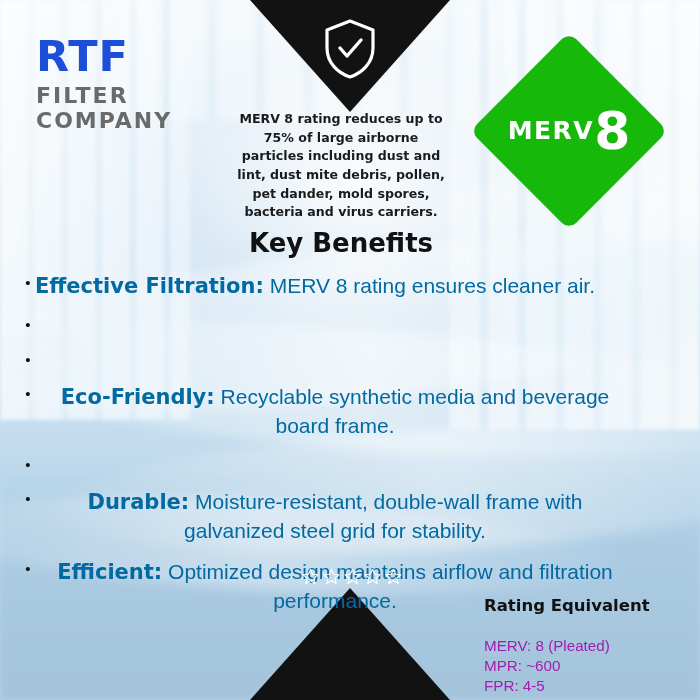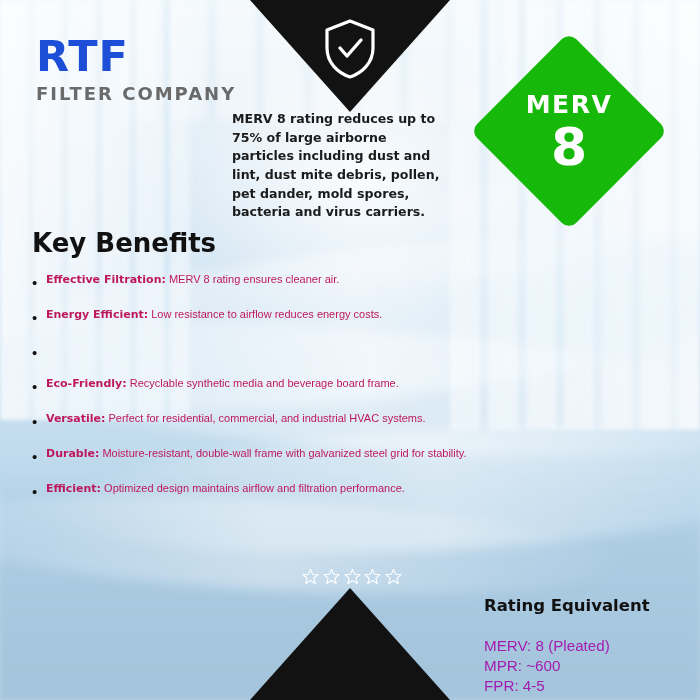--- a/index.html
+++ b/index.html
@@ -131,38 +131,39 @@
     font-family: "DejaVu Sans", sans-serif;
     font-weight: bold;
     font-size: 43px;
     line-height: 0.95;
     letter-spacing: 1px;
     color: #1d4ed8;
   }
   .logo-sub {
     font-family: "DejaVu Sans", sans-serif;
     font-weight: bold;
-    font-size: 18px;
+    font-size: 22px;
     letter-spacing: 2.0px;
     color: #6a6a6a;
     margin-top: 6px;
   }
 
   
   .shield {
     position: absolute;
     left: 322px; top: 18px;
     width: 56px; height: 62px;
   }
 
   
   .merv-desc {
     position: absolute;
     left: 232px; top: 110px;
     width: 218px;
+    text-align: center;
     font-family: "DejaVu Sans", sans-serif;
     font-weight: bold;
     font-size: 12.6px;
     line-height: 1.48;
     color: #1b1b1b;
   }
 
   
   .diamond-wrap {
     position: absolute;
@@ -174,42 +175,42 @@
     left: 25px; top: 25px;
     width: 140px; height: 140px;
     background: #16b80a;
     transform: rotate(45deg);
     border-radius: 10px;
   }
   .diamond-text {
     position: absolute;
     inset: 0;
     display: flex;
-    flex-direction: column;
     align-items: center;
     justify-content: center;
     color: #ffffff;
     font-family: "DejaVu Sans", sans-serif;
     font-weight: bold;
   }
   .diamond-label {
     font-size: 25px;
     letter-spacing: 1.5px;
     margin-bottom: 2px;
   }
   .diamond-value {
     font-size: 52px;
     line-height: 1;
   }
 
   
   .benefits {
     position: absolute;
-    left: 32px; top: 228px;
+    left: 21px; top: 228px;
     width: 640px;
+    text-align: center;
   }
   .benefits-title {
     font-family: "DejaVu Sans", sans-serif;
     font-weight: bold;
     font-size: 26px;
     color: #111;
     margin-bottom: 14px;
   }
   .benefit-row {
     display: flex;
@@ -219,23 +220,23 @@
   .bullet {
     width: 14px;
     flex: 0 0 14px;
     color: #111;
     font-size: 15px;
     line-height: 1.35;
     padding-top: 1px;
   }
   .benefit-text {
     font-family: "Liberation Sans", sans-serif;
-    font-size: 11px;
+    font-size: 21px;
     line-height: 1.35;
-    color: #be185d;
+    color: #0369a1;
     max-width: 600px;
   }
   .benefit-text b {
     font-family: "DejaVu Sans", sans-serif;
     font-weight: bold;
   }
 
   
   .stars {
     position: absolute;
@@ -317,41 +318,35 @@
 
     <div class="benefit-row">
       <div class="bullet">•</div>
       <div class="benefit-text">
         <b>Effective Filtration:</b><span> MERV 8 rating ensures cleaner air.</span>
       </div>
     </div>
 
     <div class="benefit-row">
       <div class="bullet">•</div>
-      <div class="benefit-text">
-        <b>Energy Efficient:</b><span> Low resistance to airflow reduces energy costs.</span>
-      </div>
     </div>
 
     <div class="benefit-row">
       <div class="bullet">•</div>
     </div>
 
     <div class="benefit-row">
       <div class="bullet">•</div>
       <div class="benefit-text">
         <b>Eco-Friendly:</b><span> Recyclable synthetic media and beverage board frame.</span>
       </div>
     </div>
 
     <div class="benefit-row">
       <div class="bullet">•</div>
-      <div class="benefit-text">
-        <b>Versatile:</b><span> Perfect for residential, commercial, and industrial HVAC systems.</span>
-      </div>
     </div>
 
     <div class="benefit-row">
       <div class="bullet">•</div>
       <div class="benefit-text">
         <b>Durable:</b><span> Moisture-resistant, double-wall frame with galvanized steel grid for stability.</span>
       </div>
     </div>
 
     <div class="benefit-row">

